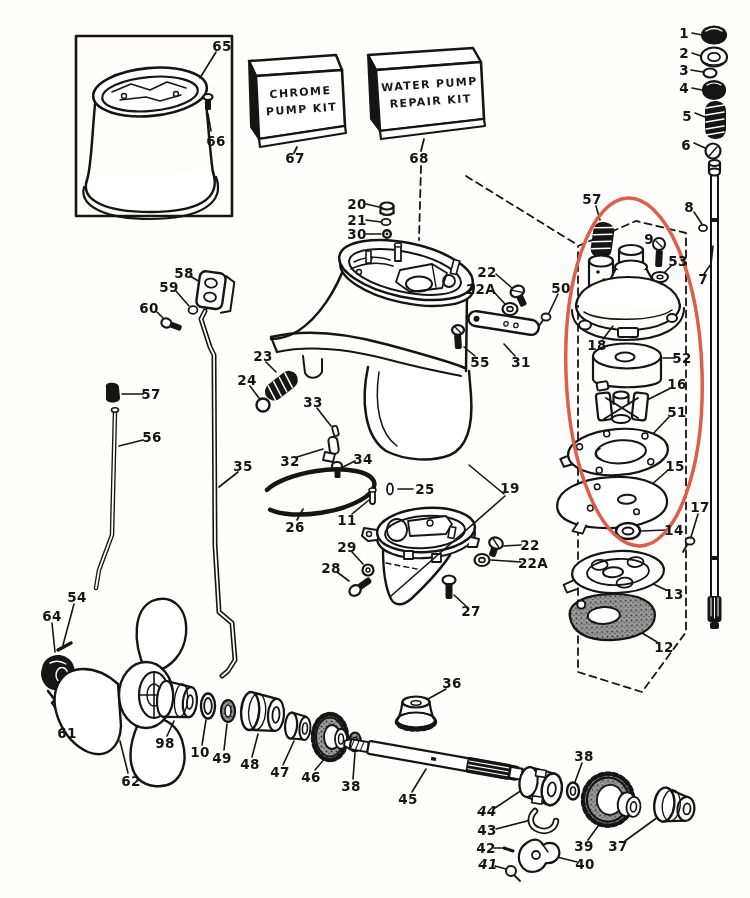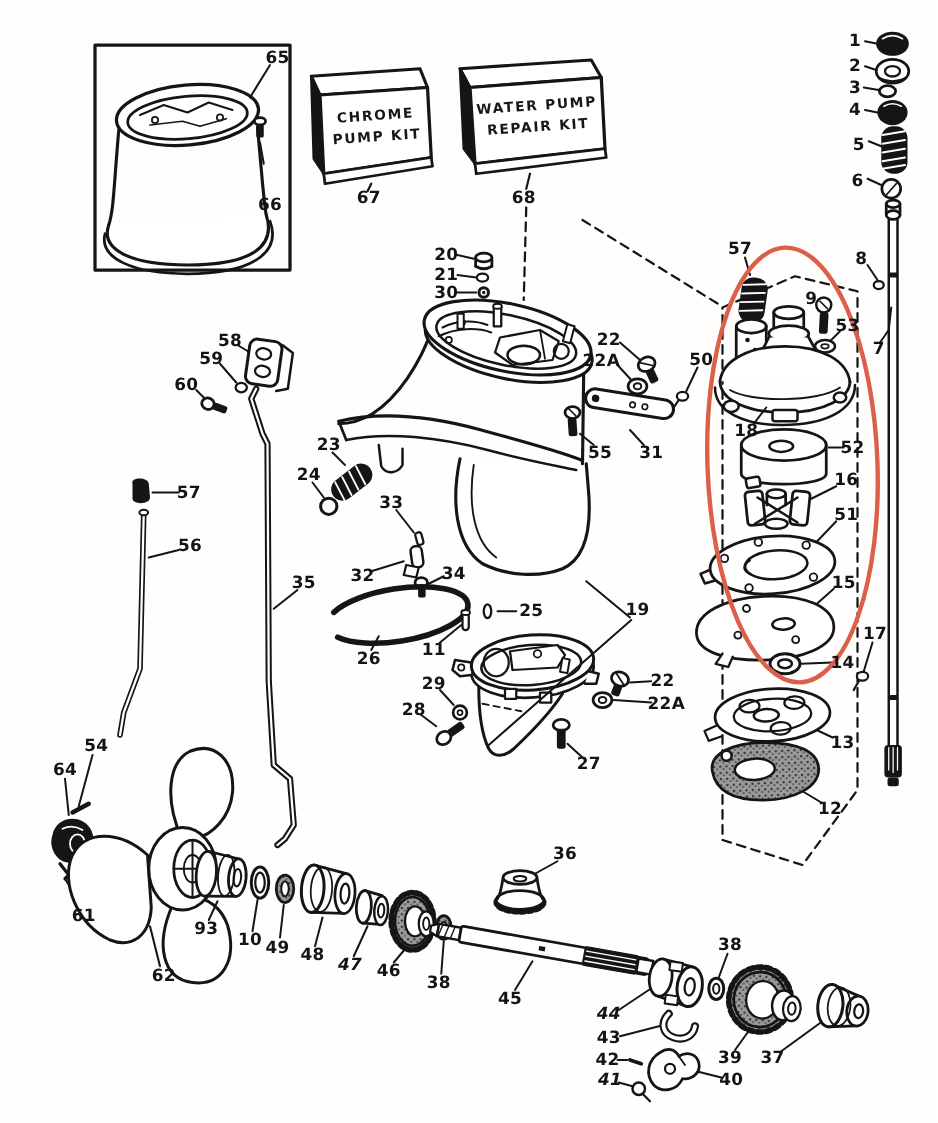--- a/index.html
+++ b/index.html
@@ -535,21 +535,21 @@
   <div>CHROME</div>
   <div>PUMP KIT</div>
 </div>
 <div class="kit-text" style="left:379px;top:76px;width:102px;">
   <div>WATER PUMP</div>
   <div>REPAIR KIT</div>
 </div>
 
 <div id="labels">
       <div class="part-label" style="left: 222px; top: 46px;">65</div>
-      <div class="part-label" style="left: 216px; top: 141px; margin-top: 23px;">66</div>
+      <div class="part-label" style="left: 216px; top: 141px;">66</div>
       <div class="part-label" style="left: 295px; top: 158px;">67</div>
       <div class="part-label" style="left: 419px; top: 158px;">68</div>
       <div class="part-label" style="left: 684px; top: 33px;">1</div>
       <div class="part-label" style="left: 684px; top: 53px;">2</div>
       <div class="part-label" style="left: 684px; top: 70px;">3</div>
       <div class="part-label" style="left: 684px; top: 88px;">4</div>
       <div class="part-label" style="left: 687px; top: 116px;">5</div>
       <div class="part-label" style="left: 686px; top: 145px;">6</div>
       <div class="part-label" style="left: 689px; top: 207px;">8</div>
       <div class="part-label" style="left: 703px; top: 279px;">7</div>
@@ -590,25 +590,25 @@
       <div class="part-label" style="left: 533px; top: 563px;">22A</div>
       <div class="part-label" style="left: 184px; top: 273px;">58</div>
       <div class="part-label" style="left: 169px; top: 287px;">59</div>
       <div class="part-label" style="left: 149px; top: 308px;">60</div>
       <div class="part-label" style="left: 151px; top: 394px;">57</div>
       <div class="part-label" style="left: 152px; top: 437px;">56</div>
       <div class="part-label" style="left: 77px; top: 597px;">54</div>
       <div class="part-label" style="left: 52px; top: 616px;">64</div>
       <div class="part-label" style="left: 67px; top: 733px;">61</div>
       <div class="part-label" style="left: 131px; top: 781px;">62</div>
-      <div class="part-label" style="left: 165px; top: 743px;">93</div>
+      <div class="part-label" style="left: 165px; top: 743px;">98</div>
       <div class="part-label" style="left: 200px; top: 752px;">10</div>
       <div class="part-label" style="left: 222px; top: 758px;">49</div>
       <div class="part-label" style="left: 250px; top: 764px;">48</div>
-      <div class="part-label" style="left: 280px; top: 772px; font-style: italic;">47</div>
+      <div class="part-label" style="left: 280px; top: 772px;">47</div>
       <div class="part-label" style="left: 311px; top: 777px; text-align: right;">46</div>
       <div class="part-label" style="left: 351px; top: 786px;">38</div>
       <div class="part-label" style="left: 408px; top: 799px;">45</div>
       <div class="part-label" style="left: 452px; top: 683px;">36</div>
       <div class="part-label" style="left: 487px; top: 811px; font-style: italic;">44</div>
       <div class="part-label" style="left: 487px; top: 830px;">43</div>
       <div class="part-label" style="left: 486px; top: 848px;">42</div>
       <div class="part-label" style="left: 488px; top: 864px; font-style: italic;">41</div>
       <div class="part-label" style="left: 585px; top: 864px;">40</div>
       <div class="part-label" style="left: 584px; top: 756px;">38</div>

